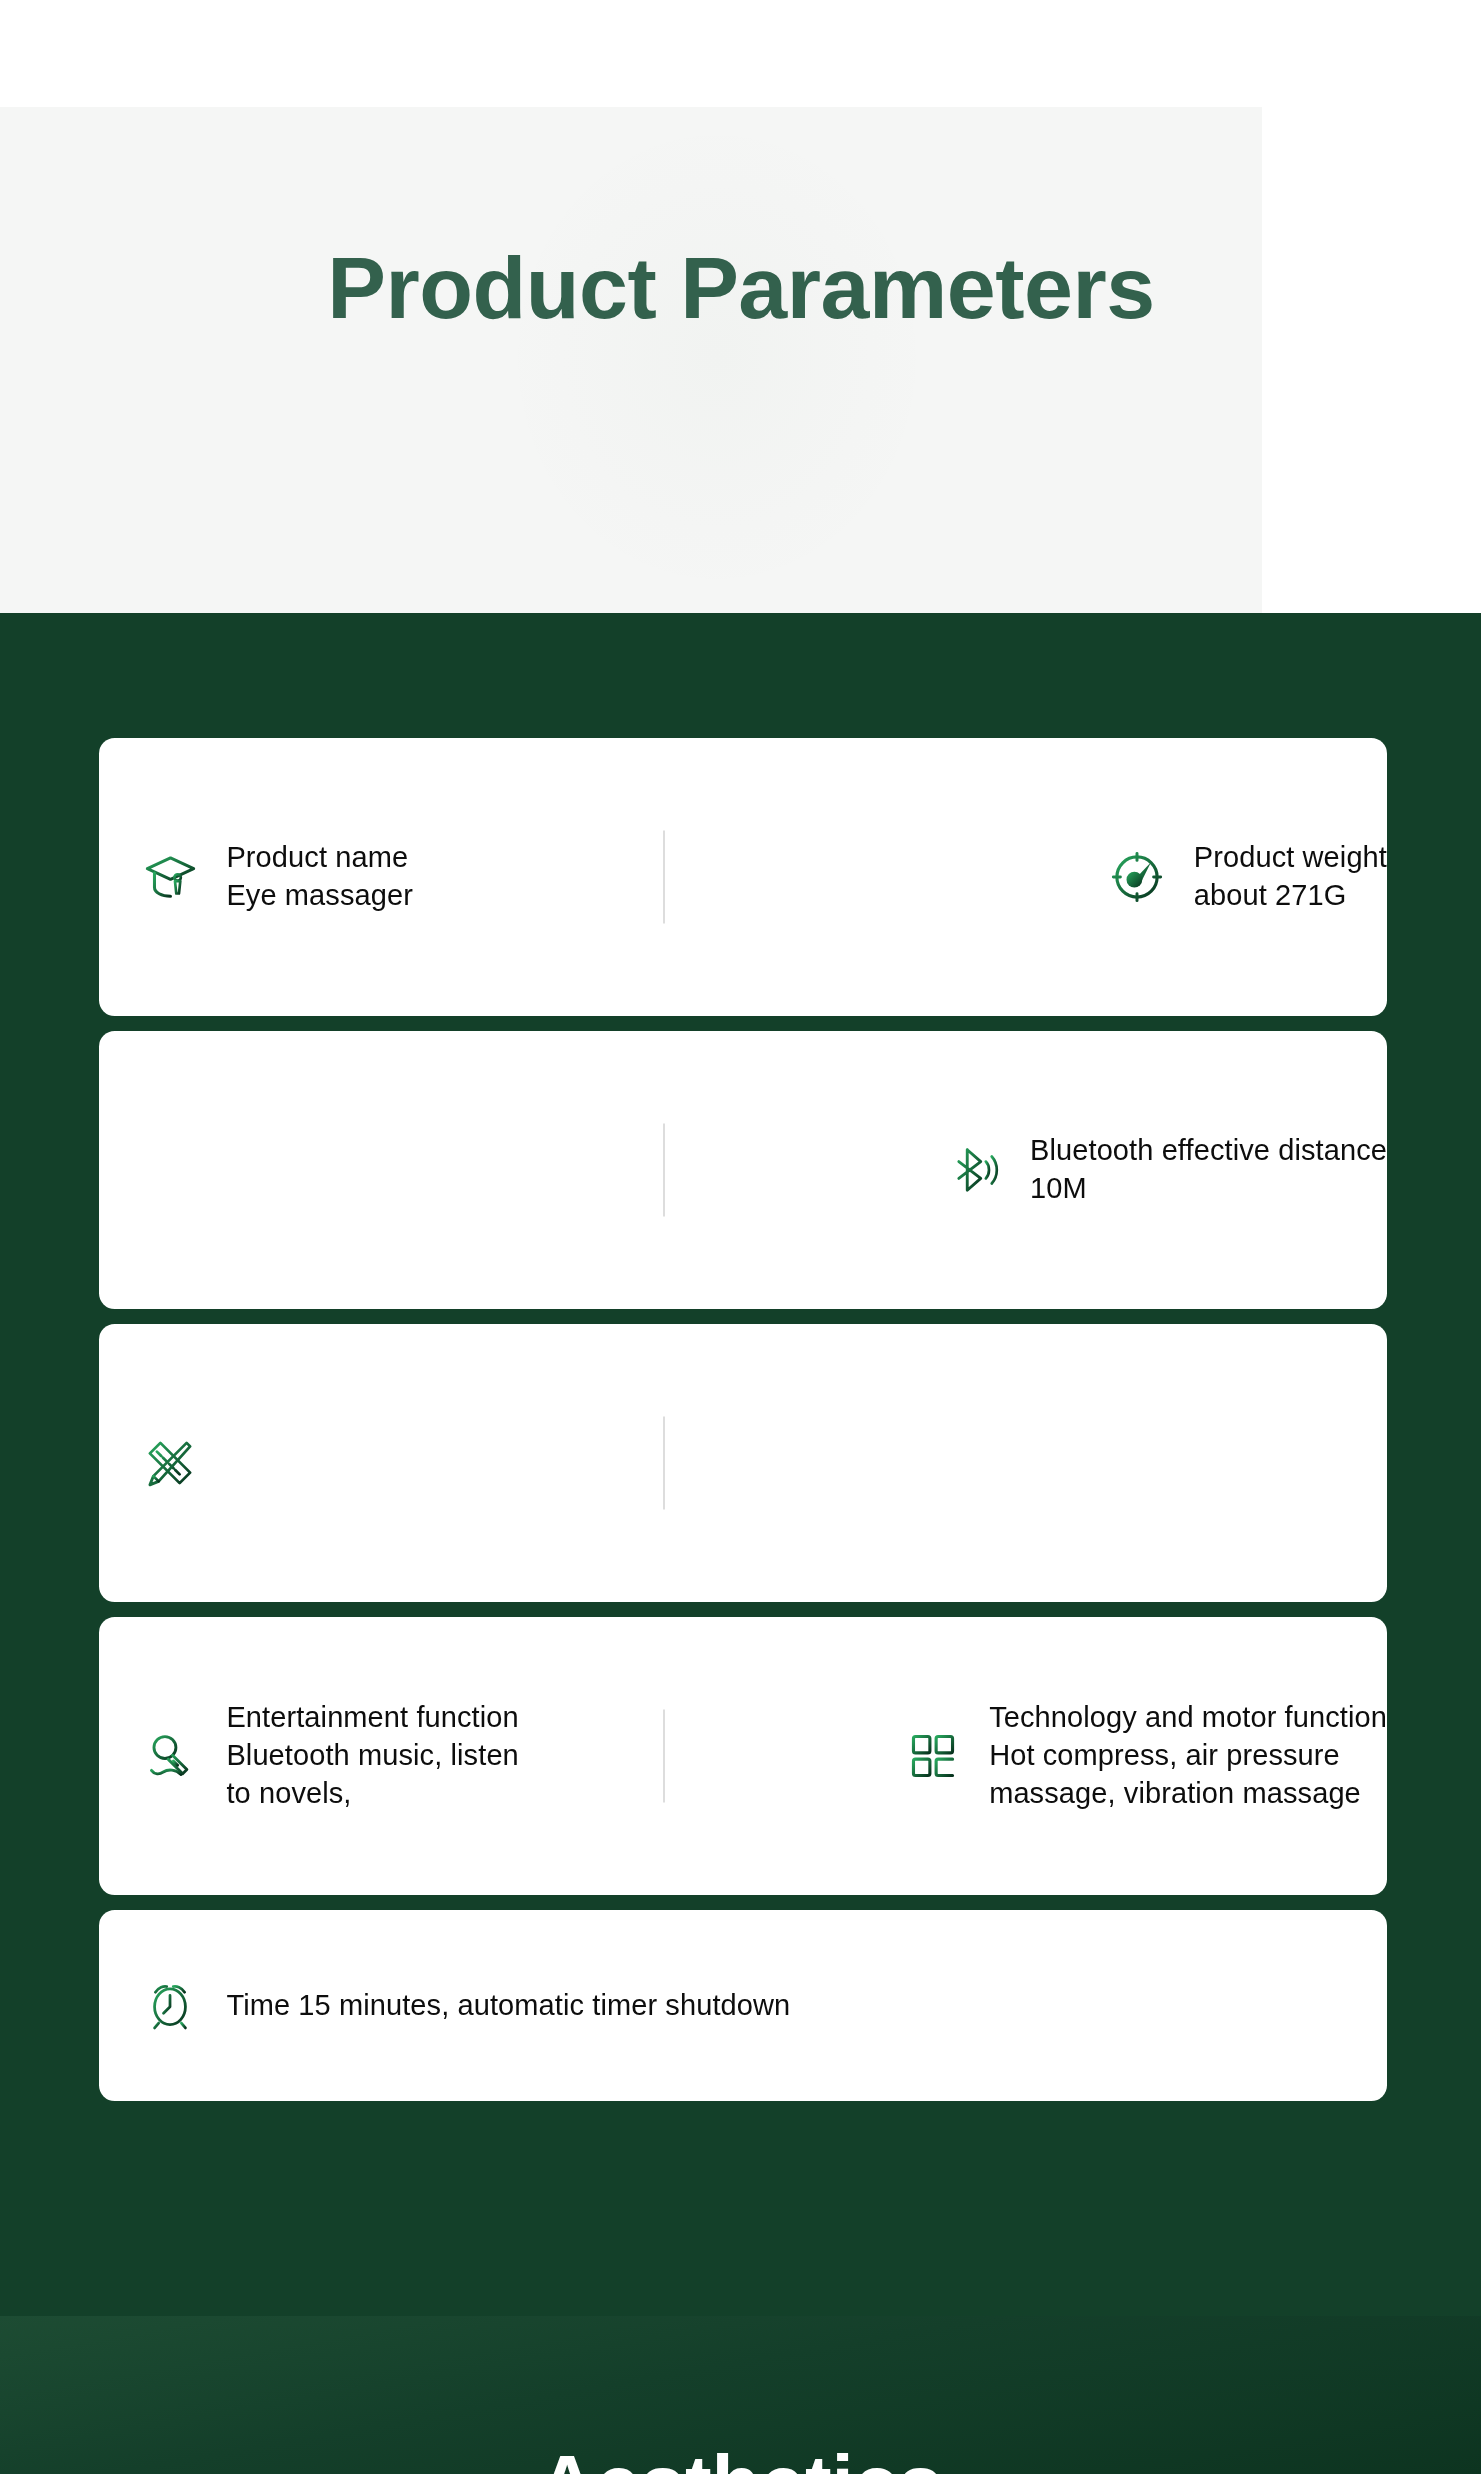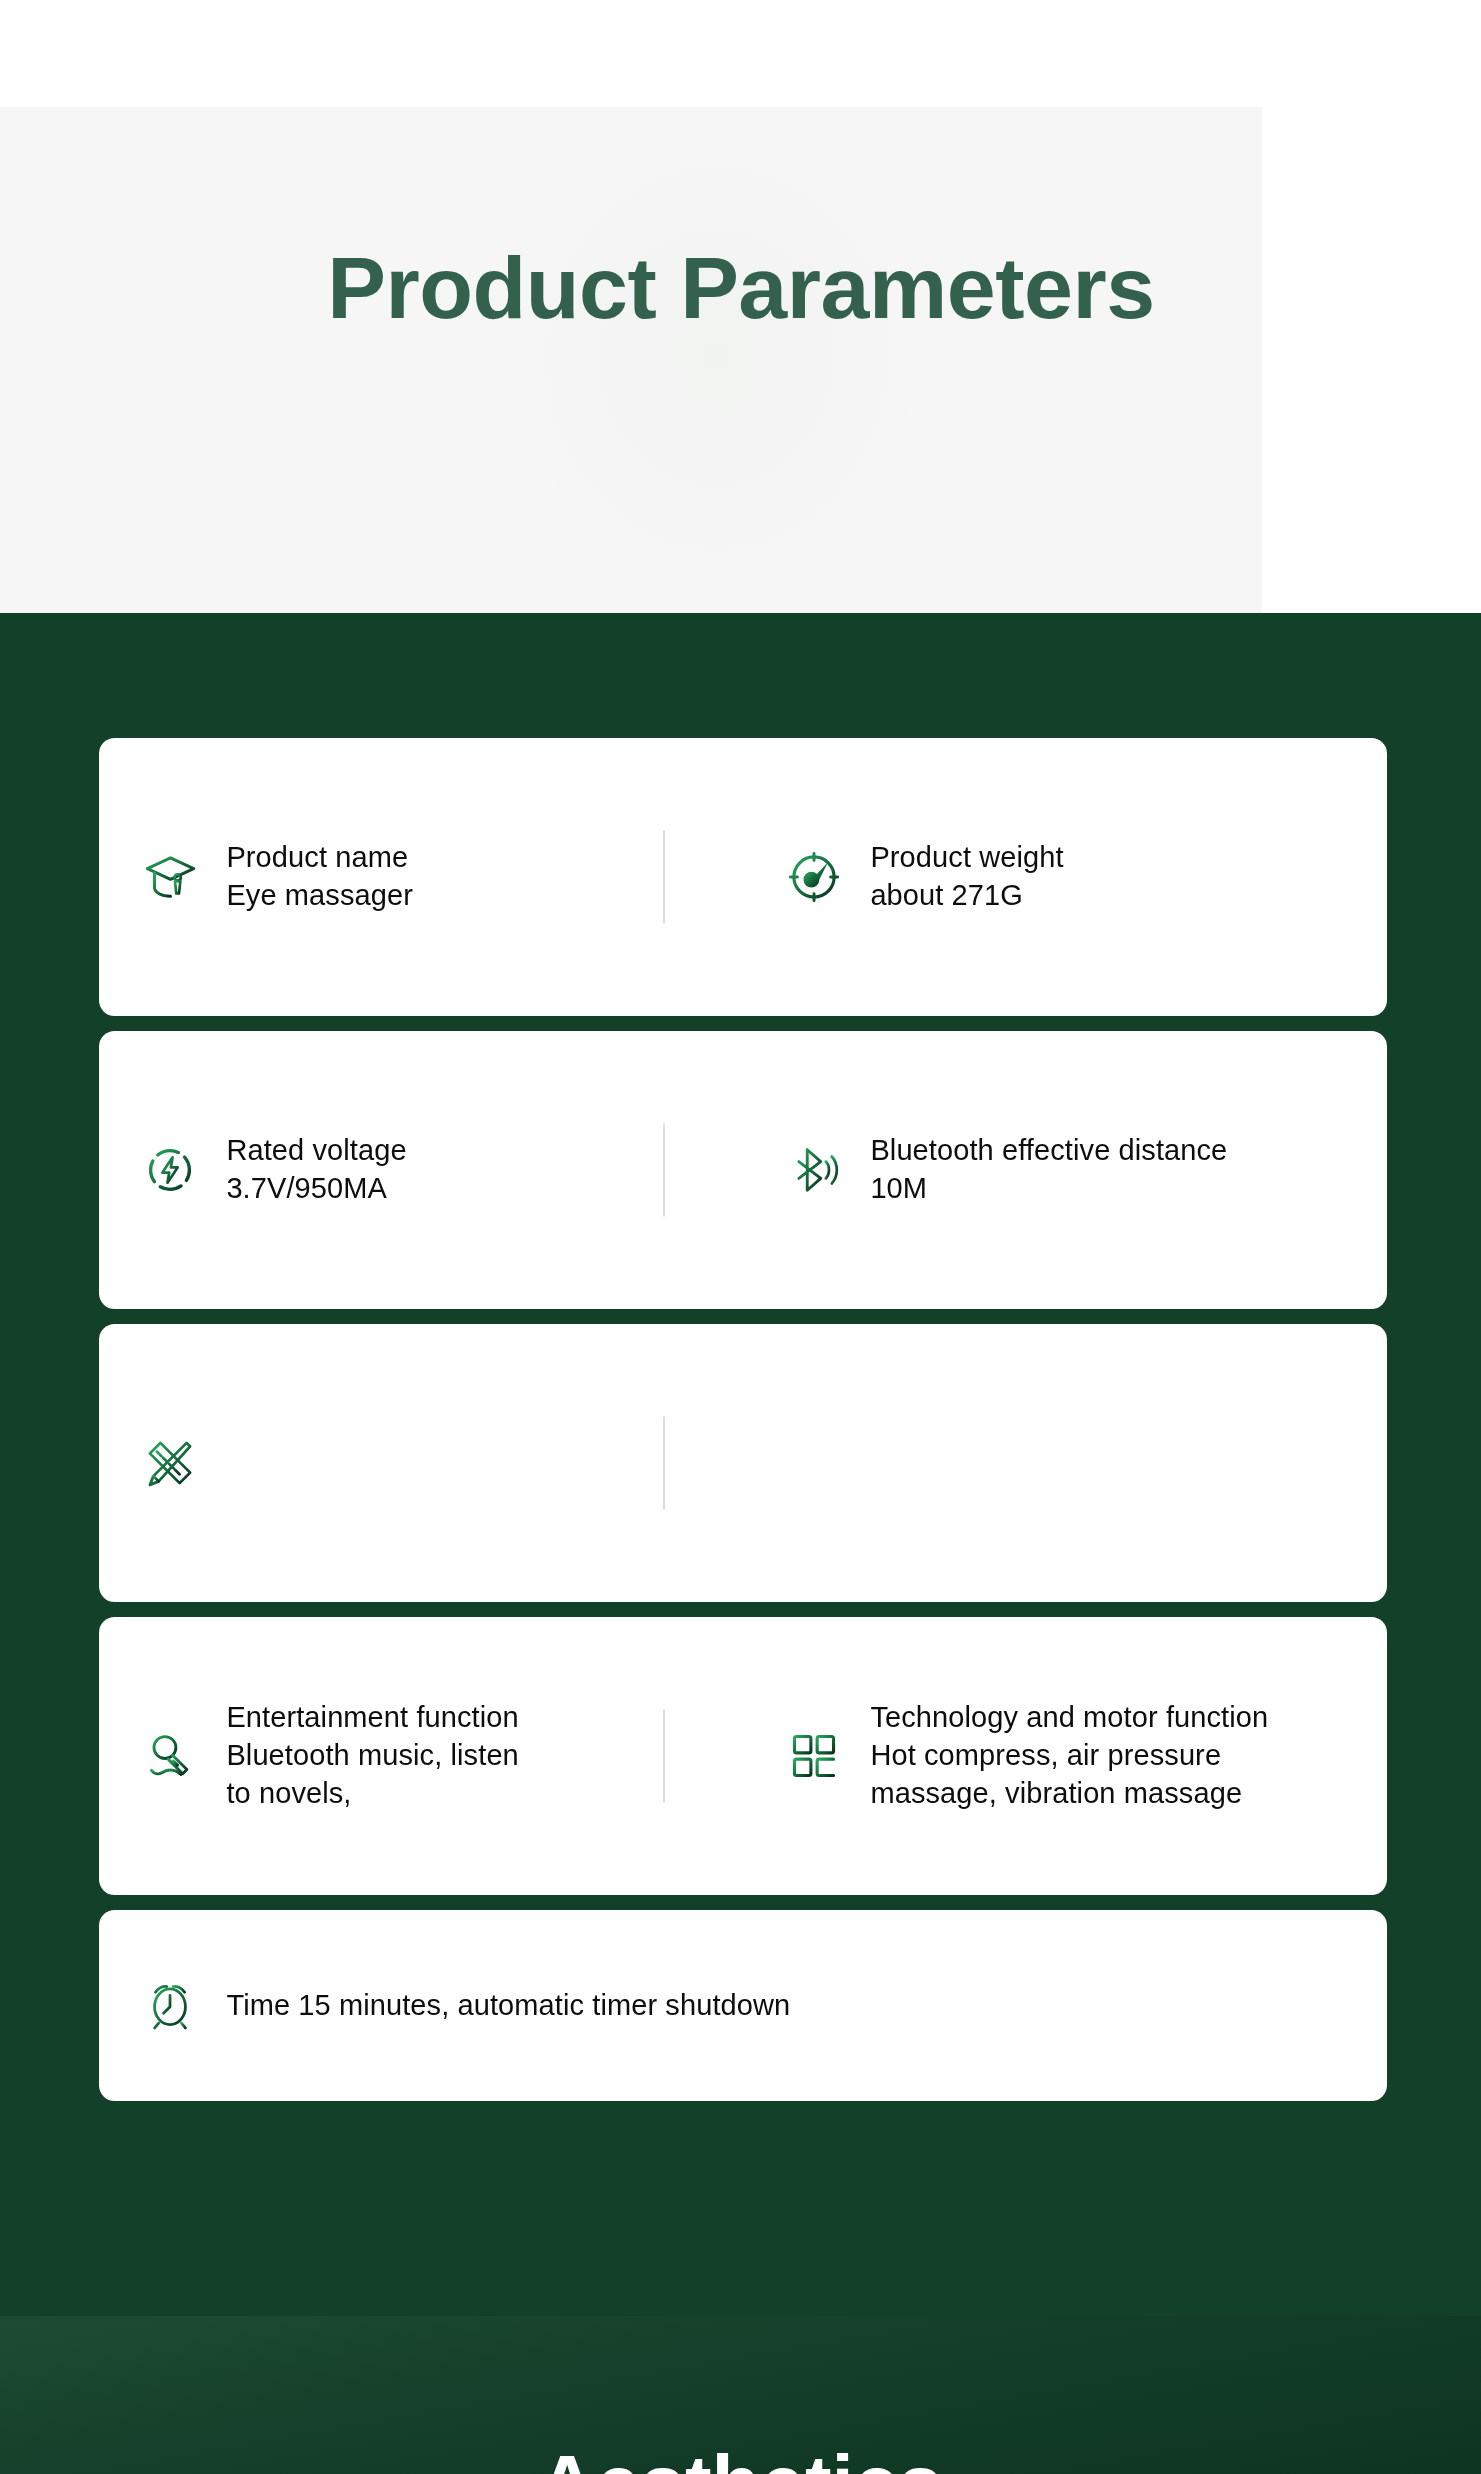--- a/index.html
+++ b/index.html
@@ -89,21 +89,21 @@
   .card.h-single { height: 191px; }
 
   .col {
     flex: 1 1 0;
     display: flex;
     align-items: center;
     gap: 20.4px;
     padding: 0 0 0 35px;
     min-width: 0;
   }
-  .col.right { padding-left: 35px; }
+  .col.right { padding-left: 35px; justify-content: flex-end; }
 
   .card.full .col { flex: 1 1 100%; }
 
   .divider {
     position: absolute;
     left: 564px;
     top: 50%;
     transform: translateY(-50%);
     width: 1.9px;
     height: 93px;
@@ -202,35 +202,20 @@
               <path d="M32 5 L32 13 M32 51 L32 59 M5 32 L13 32 M51 32 L59 32" stroke="url(#g2)" stroke-width="3.4" stroke-linecap="round"></path>
               <path d="M30 34 L48 15 L36 39 Z" fill="url(#g2)"></path>
               <circle cx="29" cy="35" r="9" fill="url(#g2)"></circle>
             </svg>
           </span>
           <span class="txt"><span>Product weight</span><br><span>about 271G</span></span>
         </div>
       </div>
 
       <div class="card h-double">
-        <div class="col">
-          <span class="icon">
-            <svg width="54" height="54" viewBox="0 0 64 64" fill="none">
-              <defs>
-                <linearGradient id="g3" x1="0" y1="0" x2="1" y2="1">
-                  <stop offset="0%" stop-color="#28a85e"></stop>
-                    <stop offset="100%" stop-color="#07321d"></stop>
-                </linearGradient>
-              </defs>
-              <circle cx="32" cy="32" r="23" stroke="url(#g3)" stroke-width="4" fill="none" stroke-dasharray="26 9" stroke-dashoffset="13" stroke-linecap="round"></circle>
-              <path d="M35 17 L23 35 L31 35 L29 47 L41 29 L33 29 Z" stroke="url(#g3)" stroke-width="3.2" stroke-linejoin="round" fill="none"></path>
-            </svg>
-          </span>
-          <span class="txt"><span>Rated voltage</span><br><span>3.7V/950MA</span></span>
-        </div>
 
         <div class="divider"></div>
 
         <div class="col right">
           <span class="icon">
             <svg width="54" height="54" viewBox="0 0 64 64" fill="none">
               <defs>
                 <linearGradient id="g4" x1="0" y1="0" x2="1" y2="1">
                   <stop offset="0%" stop-color="#28a85e"></stop>
                     <stop offset="100%" stop-color="#07321d"></stop>

